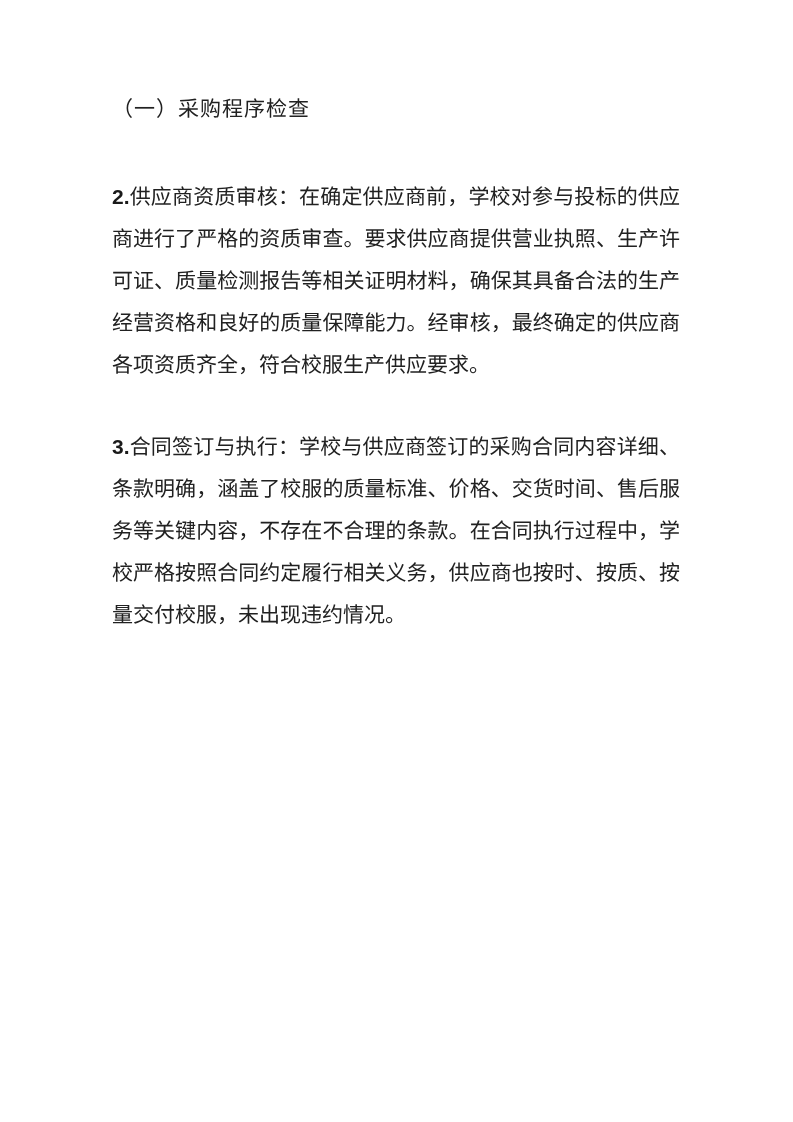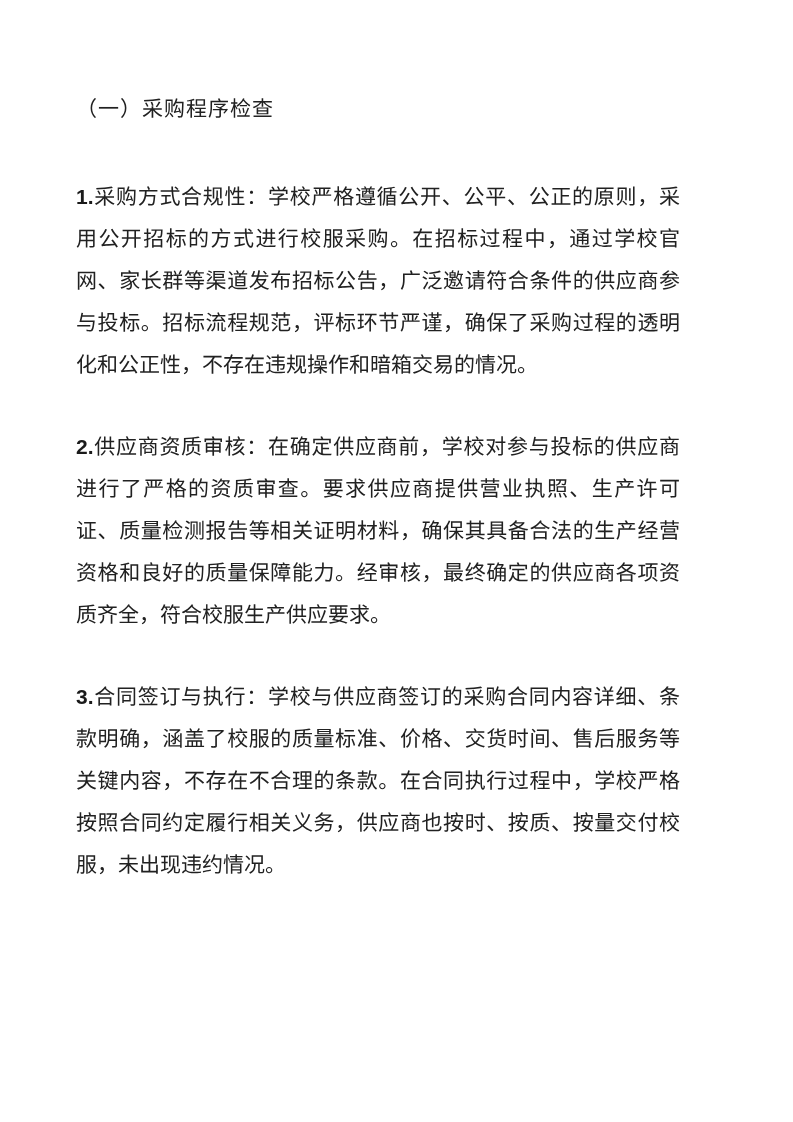--- a/index.html
+++ b/index.html
@@ -12,21 +12,21 @@
     height: 1122px;
     overflow: hidden;
     font-family: "Liberation Serif", "DejaVu Serif", serif;
     color: #212121;
   }
   .doc-page {
     box-sizing: border-box;
     width: 793px;
     height: 1122px;
     background: #ffffff;
-    padding: 88px 113px 0 76px;
+    padding: 88px 113px 0 112px;
   }
   .doc-heading {
     font-size: 21px;
     line-height: 42px;
     font-weight: normal;
     margin: 0 0 46px 0;
     letter-spacing: 1px;
     white-space: nowrap;
   }
   .doc-heading.second {
@@ -45,20 +45,19 @@
     color: #1a1a1a;
   }
 </style>
 </head>
 <body>
 
 <div class="doc-page">
 
   <h2 class="doc-heading">（一）采购程序检查</h2>
 
-  <p class="doc-para"><span class="para-num">1.</span><span>采购方式合规性：学校严格遵循公开、公平、公正的原则，采用公开招标的方式进行校服采购。在招标过程中，通过学校官网、家长群等渠道发布招标公告，广泛邀请符合条件的供应商参与投标。招标流程规范，评标环节严谨，确保了采购过程的透明化和公正性，不存在违规操作和暗箱交易的情况。</span></p>
 
   <p class="doc-para"><span class="para-num">2.</span><span>供应商资质审核：在确定供应商前，学校对参与投标的供应商进行了严格的资质审查。要求供应商提供营业执照、生产许可证、质量检测报告等相关证明材料，确保其具备合法的生产经营资格和良好的质量保障能力。经审核，最终确定的供应商各项资质齐全，符合校服生产供应要求。</span></p>
 
   <p class="doc-para"><span class="para-num">3.</span><span>合同签订与执行：学校与供应商签订的采购合同内容详细、条款明确，涵盖了校服的质量标准、价格、交货时间、售后服务等关键内容，不存在不合理的条款。在合同执行过程中，学校严格按照合同约定履行相关义务，供应商也按时、按质、按量交付校服，未出现违约情况。</span></p>
 
 
 </div>
 
 </body></html>

